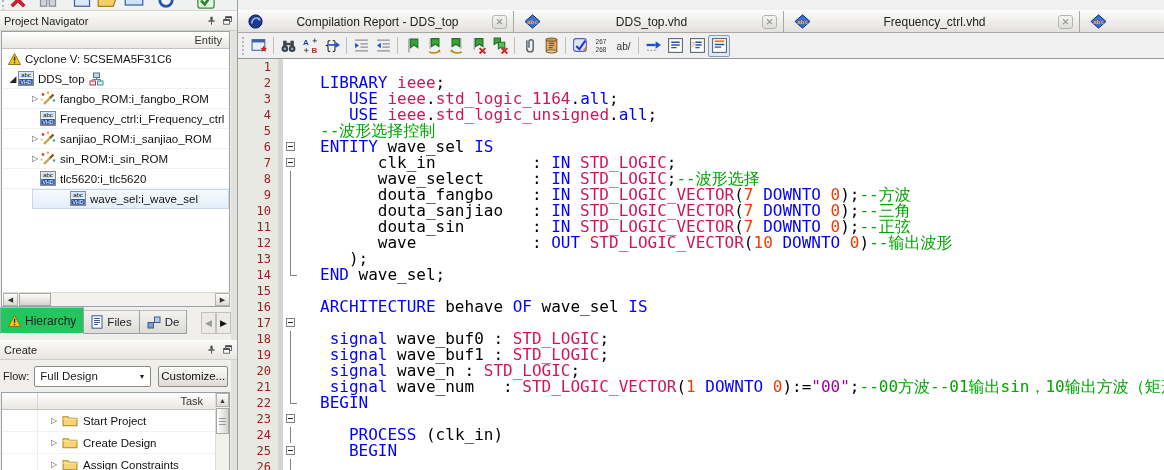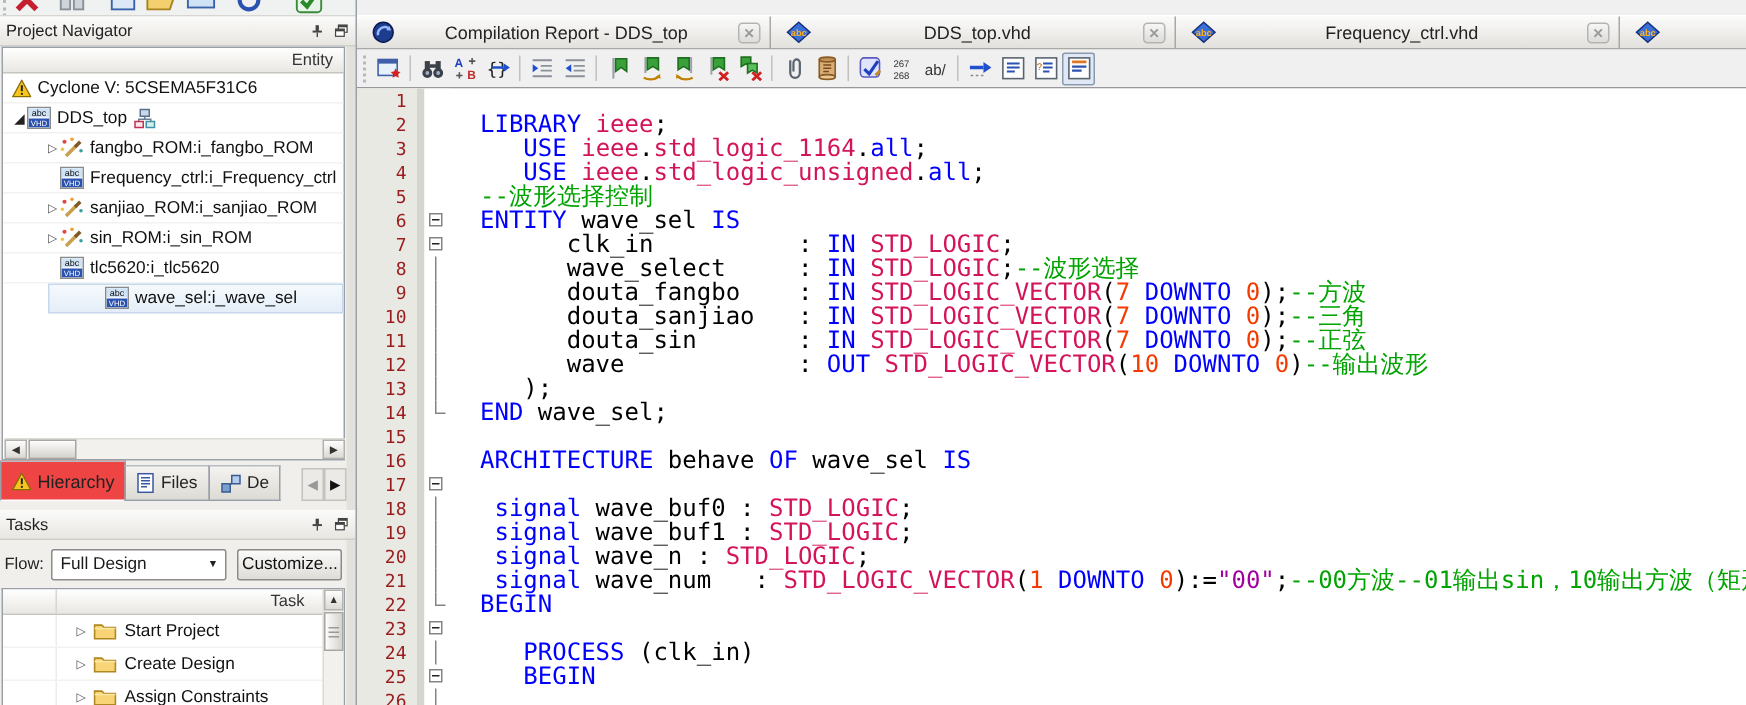--- a/index.html
+++ b/index.html
@@ -31,21 +31,21 @@
   .trow .badge { margin-left:4px; display:inline-flex; }
 
   .hscroll { position:absolute; left:1px; bottom:0; width:227px; height:14px; background:#f2f1ee; border-top:1px solid #dddbd5; display:flex; }
   .sbtn { width:15px; height:13px; background:linear-gradient(#fdfdfd,#dcdad5); border:1px solid #b4b2ac; display:flex; align-items:center; justify-content:center; font-size:7px; color:#333; }
   .hthumb { width:32px; height:13px; background:linear-gradient(#fdfdfd,#d4d2cd); border:1px solid #a8a6a0; margin-left:1px; }
   .hscroll .rt { margin-left:auto; }
 
   .pn-tabs { position:absolute; left:0; top:296px; width:231px; height:27px; display:flex; align-items:flex-end; }
   .ptab { height:24px; display:flex; align-items:center; padding:0 7px; border:1px solid #9aa0a8; border-top-color:#b8bcc2; background:linear-gradient(#f4f3f0,#dddbd5); margin-right:-1px; font-size:11.5px; color:#222; }
   .ptab .ic { margin-right:4px; display:inline-flex; }
-  .ptab.active { height:27px; background:#ef4444; border-bottom-color:#fff; font-size:12px; }
+  .ptab.active { height:27px; background:#22c55e; border-bottom-color:#fff; font-size:12px; }
   .ptab-nav { margin-left:auto; display:flex; align-items:flex-end; }
   .navbtn { width:15px; height:22px; display:flex; align-items:center; justify-content:center; font-size:9px; color:#111; background:#eceae6; border:1px solid #c4c2bc; }
   .navbtn.dim { color:#999; }
 
   .tasks-title-wrap { position:absolute; left:0; top:329px; width:231px; }
   .flow-row { position:absolute; left:0; top:350px; width:231px; height:30px; display:flex; align-items:center; padding:0 3px; }
   .flow-row label { margin-right:5px; color:#222; }
   .combo { width:118px; height:21px; background:#fff; border:1px solid #8b8b8b; border-radius:2px; display:flex; align-items:center; padding-left:5px; position:relative; font-size:11.5px; }
   .combo .carr { position:absolute; right:5px; font-size:7px; color:#222; }
   .pushbtn { margin-left:7px; width:70px; height:21px; background:linear-gradient(#fbfbfa,#dedcd7); border:1px solid #8b8b8b; border-radius:2px; display:flex; align-items:center; justify-content:center; font-size:11.5px; color:#111; }
@@ -310,21 +310,21 @@
           <span>De</span>
         </div>
         <span class="ptab-nav">
           <span class="navbtn dim">◀</span>
           <span class="navbtn">▶</span>
         </span>
       </div>
 
     <div class="tasks-title-wrap">
       <div class="dock-title" style="position:relative;">
-        <span class="t">Tasks</span>
+        <span class="t">Create</span>
         <span id="tasks-winbtns" style="display: inline-flex;">
             <span class="winbtn">
               <svg viewBox="0 0 9 9">
                 <rect x="3.4" y="0.8" width="2.2" height="3.8" fill="#444"></rect>
                 <rect x="1.4" y="4.4" width="6.2" height="1.3" fill="#444"></rect>
                 <rect x="4.1" y="5.7" width="0.9" height="3" fill="#444"></rect>
               </svg>
             </span>
             <span class="winbtn">
               <svg viewBox="0 0 9 9">

